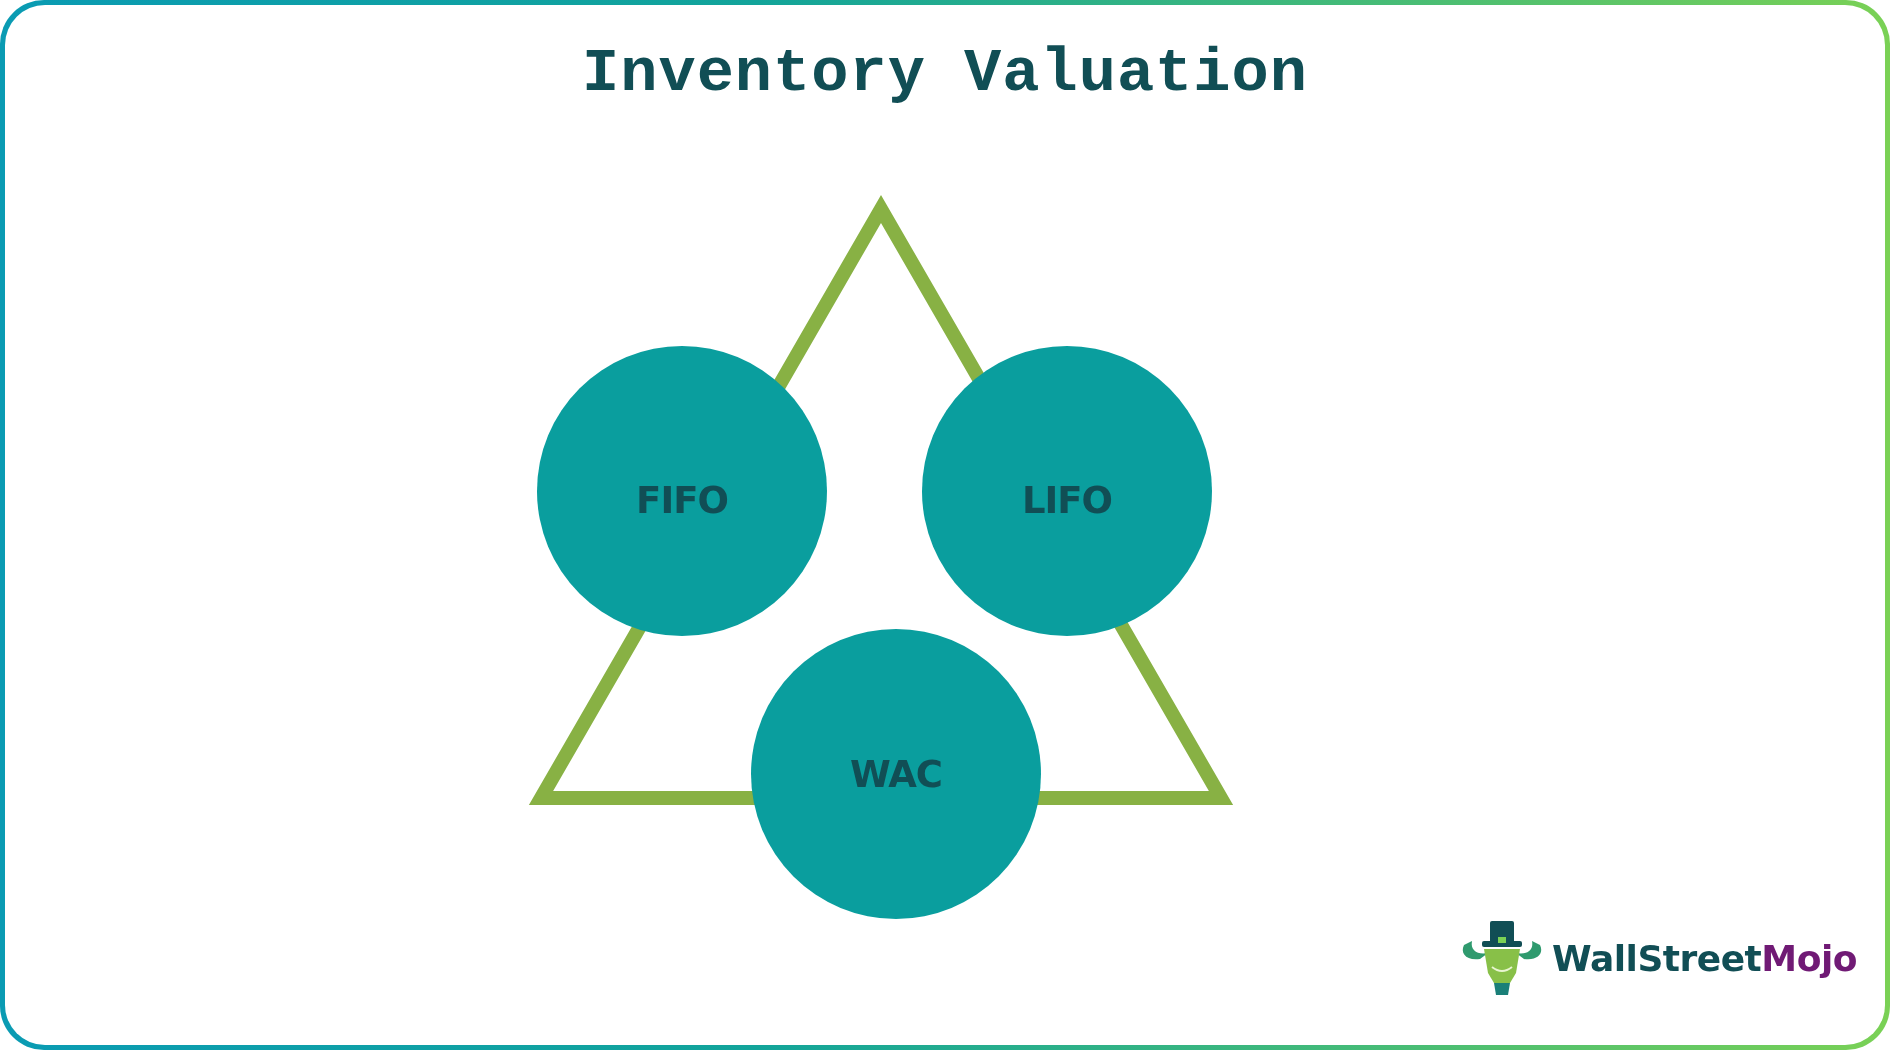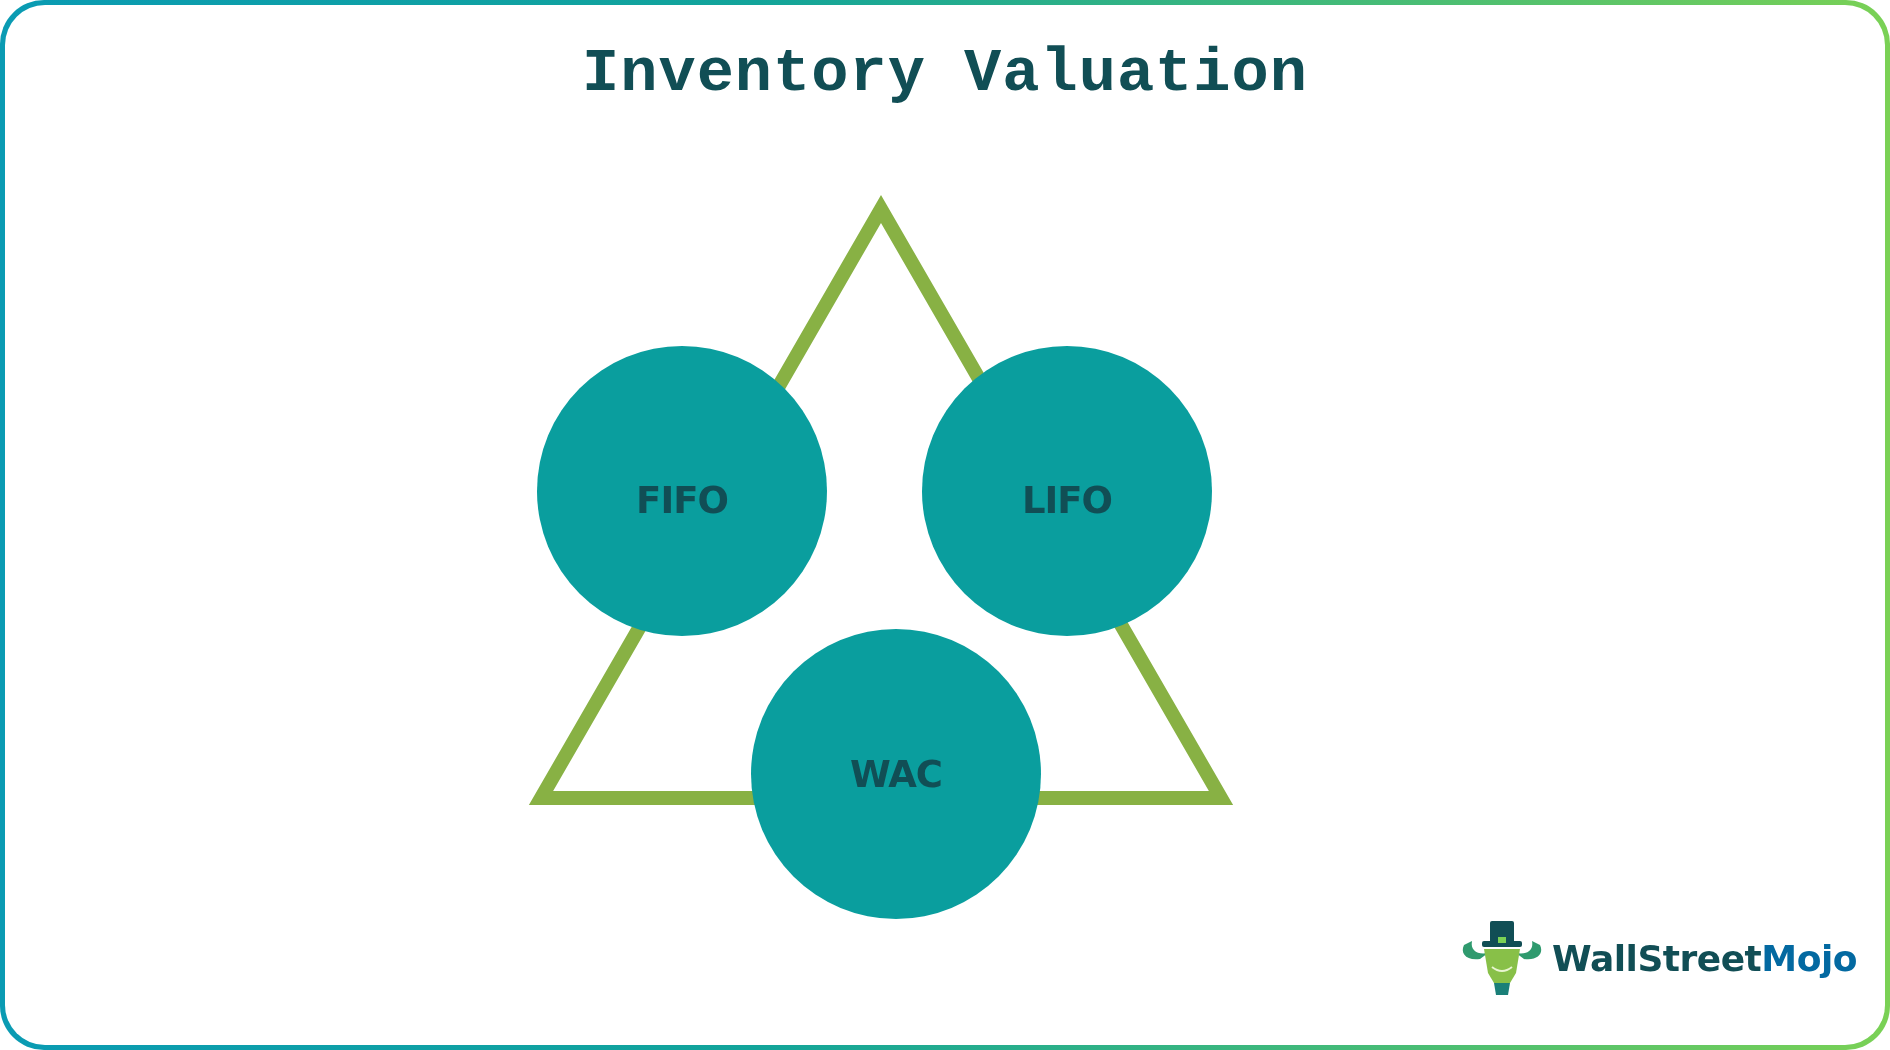--- a/index.html
+++ b/index.html
@@ -6,21 +6,21 @@
   body { width:1890px; height:1050px; position:relative; overflow:hidden; background:#ffffff; font-family:"DejaVu Sans", sans-serif; }
   .frame { position:absolute; left:0; top:0; width:1890px; height:1050px; box-sizing:border-box; border-radius:44px; padding:5px;
            background:linear-gradient(90deg,#0a9bb3 0%,#12a49a 40%,#49bd74 75%,#7ad155 100%); }
   .frame-inner { width:100%; height:100%; background:#fff; border-radius:40px; position:relative; }
   .title { position:absolute; left:0; width:1890px; top:38px; text-align:center; font-size:62px; font-weight:bold; color:#114e55; letter-spacing:1px;font-family:Liberation Mono, monospace; }
   svg.diagram { position:absolute; left:0; top:0; }
   .circle-label { font-family:"DejaVu Sans", sans-serif; font-weight:bold; font-size:37px; fill:#114e55; letter-spacing:-1px; }
   .logo { position:absolute; left:1458px; top:918px; height:80px; display:flex; align-items:center; }
   .logo-text { font-family:"DejaVu Sans", sans-serif; font-weight:bold; font-size:36px; margin-left:6px; letter-spacing:-0.5px; }
   .logo-a { color:#114e55; }
-  .logo-b { color:#0369a1;text-align:right; }
+  .logo-b { color:#701a75;text-align:right; }
 </style>
 </head>
 <body>
 
 <div class="frame">
   <div class="frame-inner"></div>
 </div>
 
 <div class="title">Inventory Valuation</div>
 

